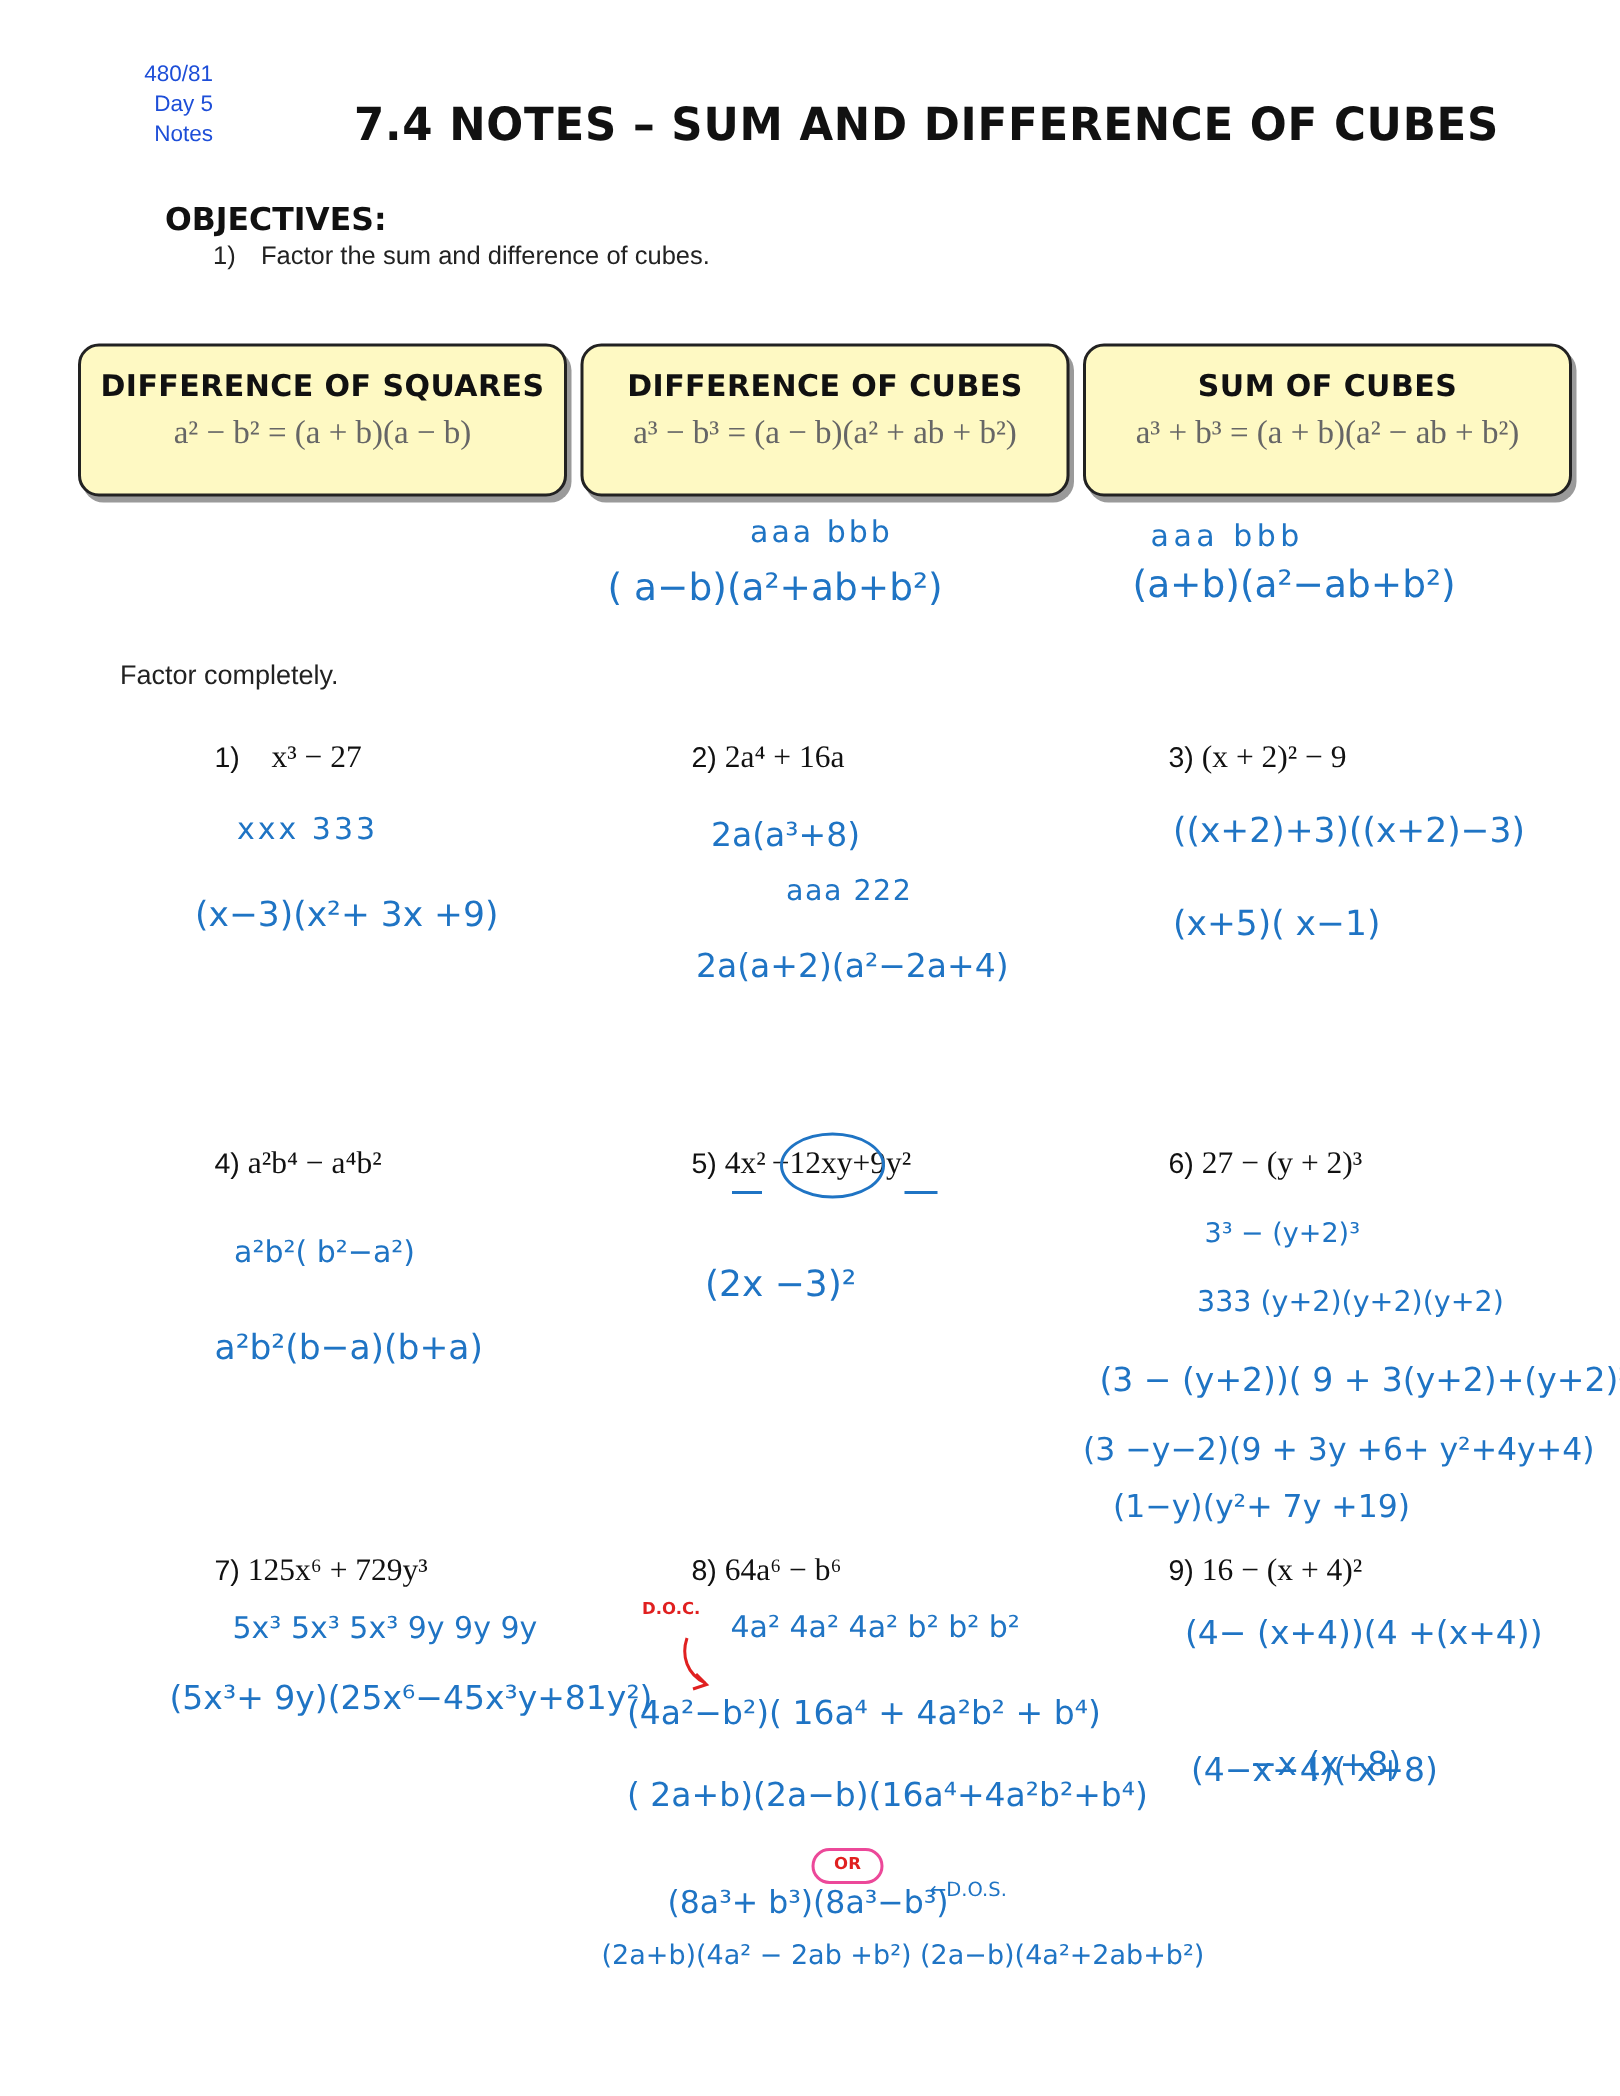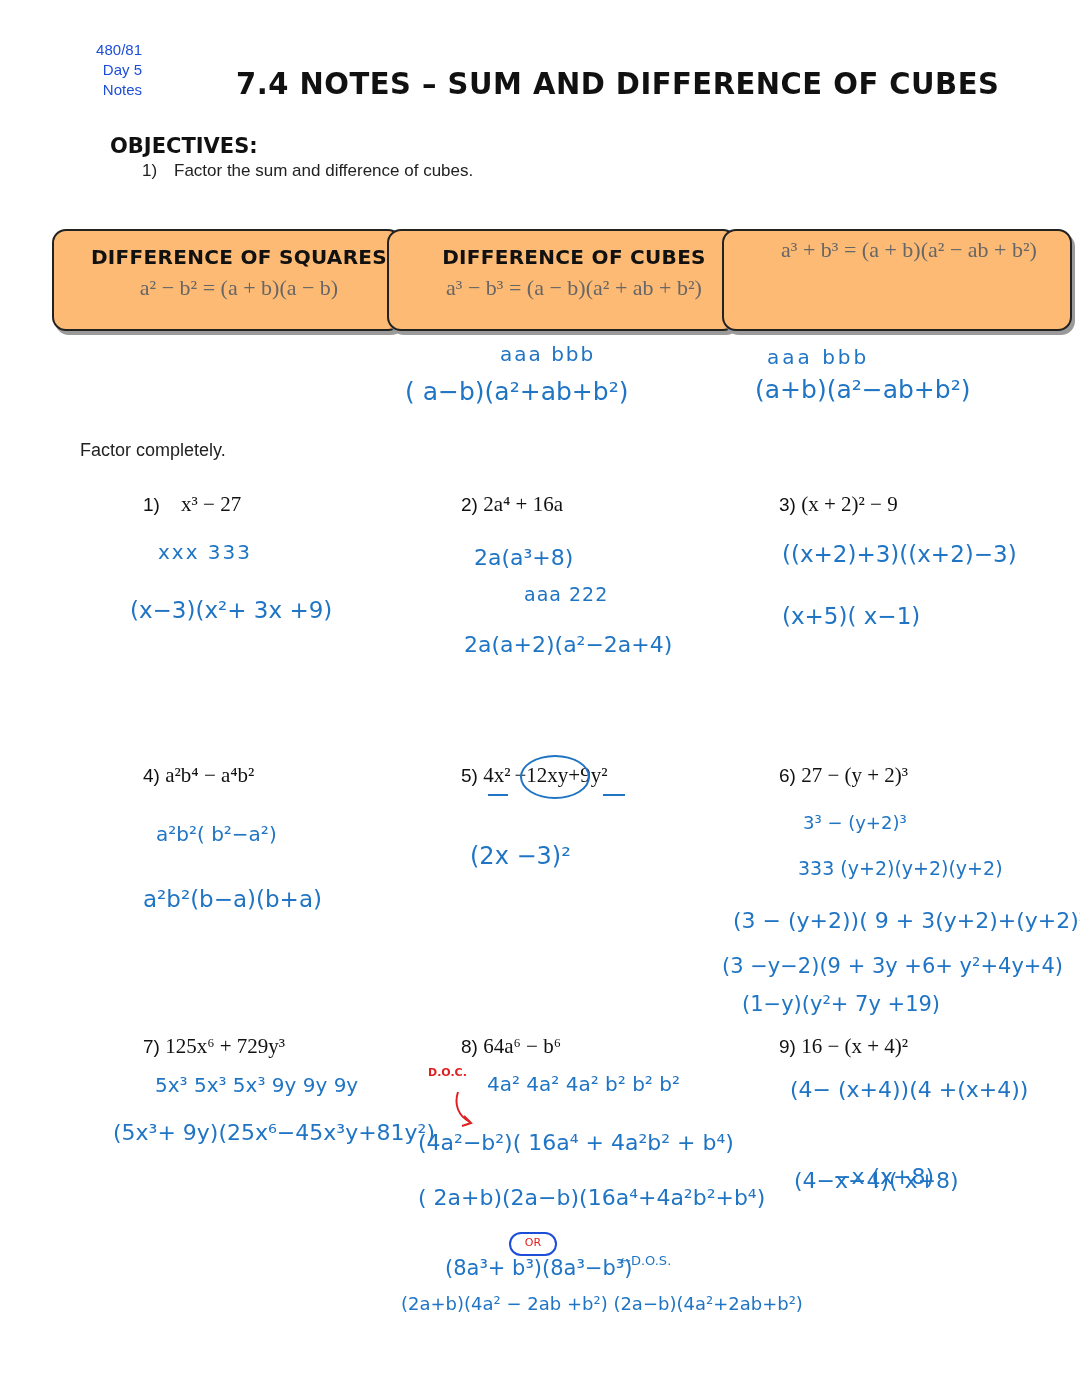--- a/index.html
+++ b/index.html
@@ -21,21 +21,21 @@
     .objectives-h {
       left: 110px; top: 134px; font-family: "DejaVu Sans", sans-serif; font-weight: bold;
       font-size: 21px; color: #111;
     }
     .objective-item {
       left: 142px; top: 161px; font-size: 17px; color: #222; white-space: nowrap;
     }
     .objective-item .num { display: inline-block; width: 32px; }
     .formula-box {
       top: 229px; width: 322px; height: 98px; border: 2px solid #222; border-radius: 14px;
-      box-shadow: 3px 4px 0 #9a9a9a; background: #fdba74; text-align: center; padding-left: 24px;
+      box-shadow: 3px 4px 0 #9a9a9a; background: #fef9c3; text-align: center;
     }
     .formula-box .fb-title {
       margin-top: 14px; font-family: "DejaVu Sans", sans-serif; font-weight: bold;
       font-size: 20px; letter-spacing: 0.3px; color: #111; white-space: nowrap;
     }
     .formula-box .fb-formula {
       margin-top: 6px; font-family: "Liberation Serif", serif; font-size: 22px; color: #666;
       white-space: nowrap;
     }
     .hand {
@@ -45,22 +45,22 @@
     .instr { left: 80px; top: 440px; font-size: 18px; color: #222; }
     .problem {
       font-family: "Liberation Sans", sans-serif; font-size: 19px; color: #111; white-space: nowrap;
     }
     .problem .expr { font-family: "Liberation Serif", serif; font-style: normal; font-size: 21px; }
     .circle {
       border: 2px solid #1f74c4; border-radius: 50%;
     }
     .underline { height: 0; border-top: 2px solid #1f74c4; }
     .cloud {
-      border: 2px solid #1d4ed8; border-radius: 14px; text-align: center;
-      font-size: 11px; line-height: 18px; font-weight: normal;
+      border: 2px solid #ec4899; border-radius: 14px; text-align: center;
+      font-size: 11px; line-height: 18px; font-weight: bold; margin-left: 32px;
     }
   </style>
 </head>
 <body>
 
 <div class="abs corner-info">
   <div>480/81</div>
   <div>Day 5</div>
   <div>Notes</div>
 </div>
@@ -73,20 +73,21 @@
 
 <div class="abs formula-box" style="left:52px;">
   <div class="fb-title">DIFFERENCE OF SQUARES</div>
   <div class="fb-formula">a² − b² = (a + b)(a − b)</div>
 </div>
 <div class="abs formula-box" style="left:387px;">
   <div class="fb-title">DIFFERENCE OF CUBES</div>
   <div class="fb-formula">a³ − b³ = (a − b)(a² + ab + b²)</div>
 </div>
 <div class="abs formula-box" style="left:722px;">
+  <div class="fb-title">SUM OF CUBES</div>
   <div class="fb-formula">a³ + b³ = (a + b)(a² − ab + b²)</div>
 </div>
 
 <div class="abs hand" style="left:500px; top:342px; font-size:20px; letter-spacing:2px;">aaa bbb</div>
 <div class="abs hand" style="left:405px; top:377px; font-size:25px;">( a−b)(a²+ab+b²)</div>
 <div class="abs hand" style="left:767px; top:345px; font-size:20px; letter-spacing:3px;">aaa bbb</div>
 <div class="abs hand" style="left:755px; top:375px; font-size:25px;">(a+b)(a²−ab+b²)</div>
 
 <div class="abs instr">Factor completely.</div>
 

